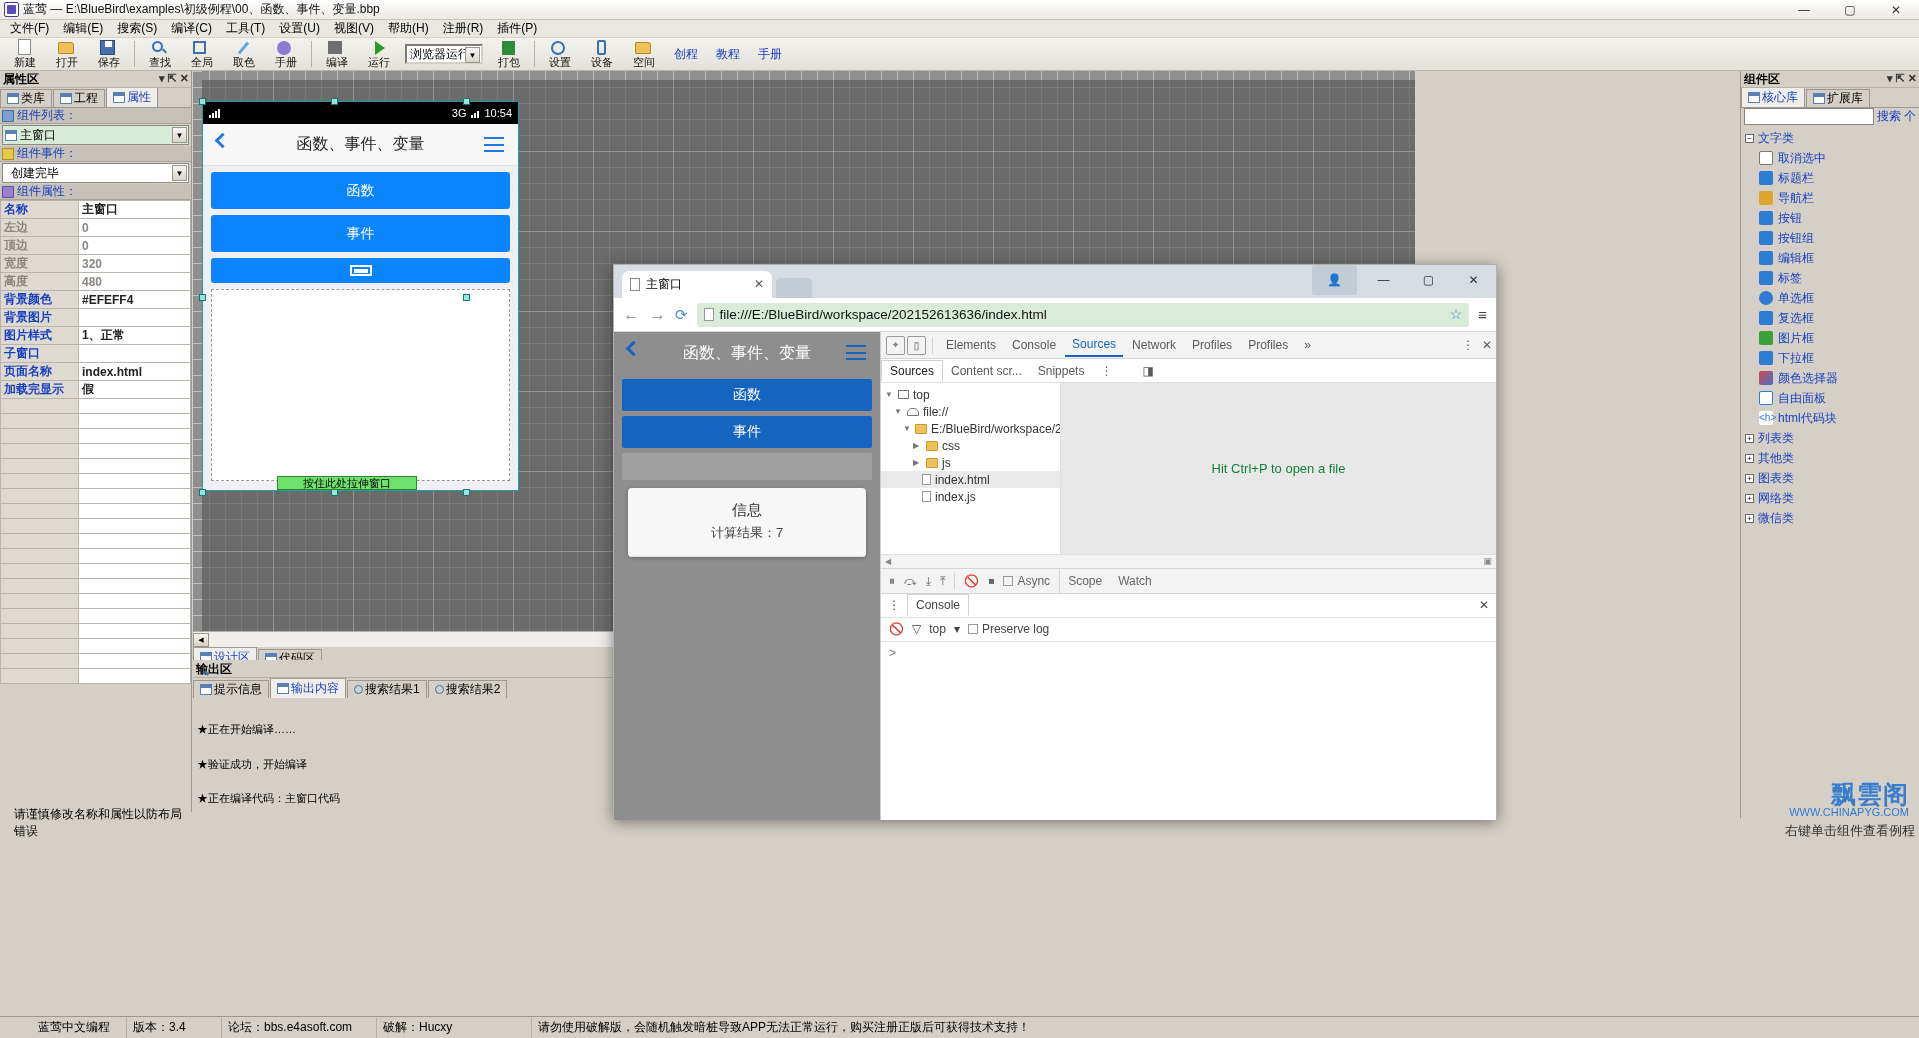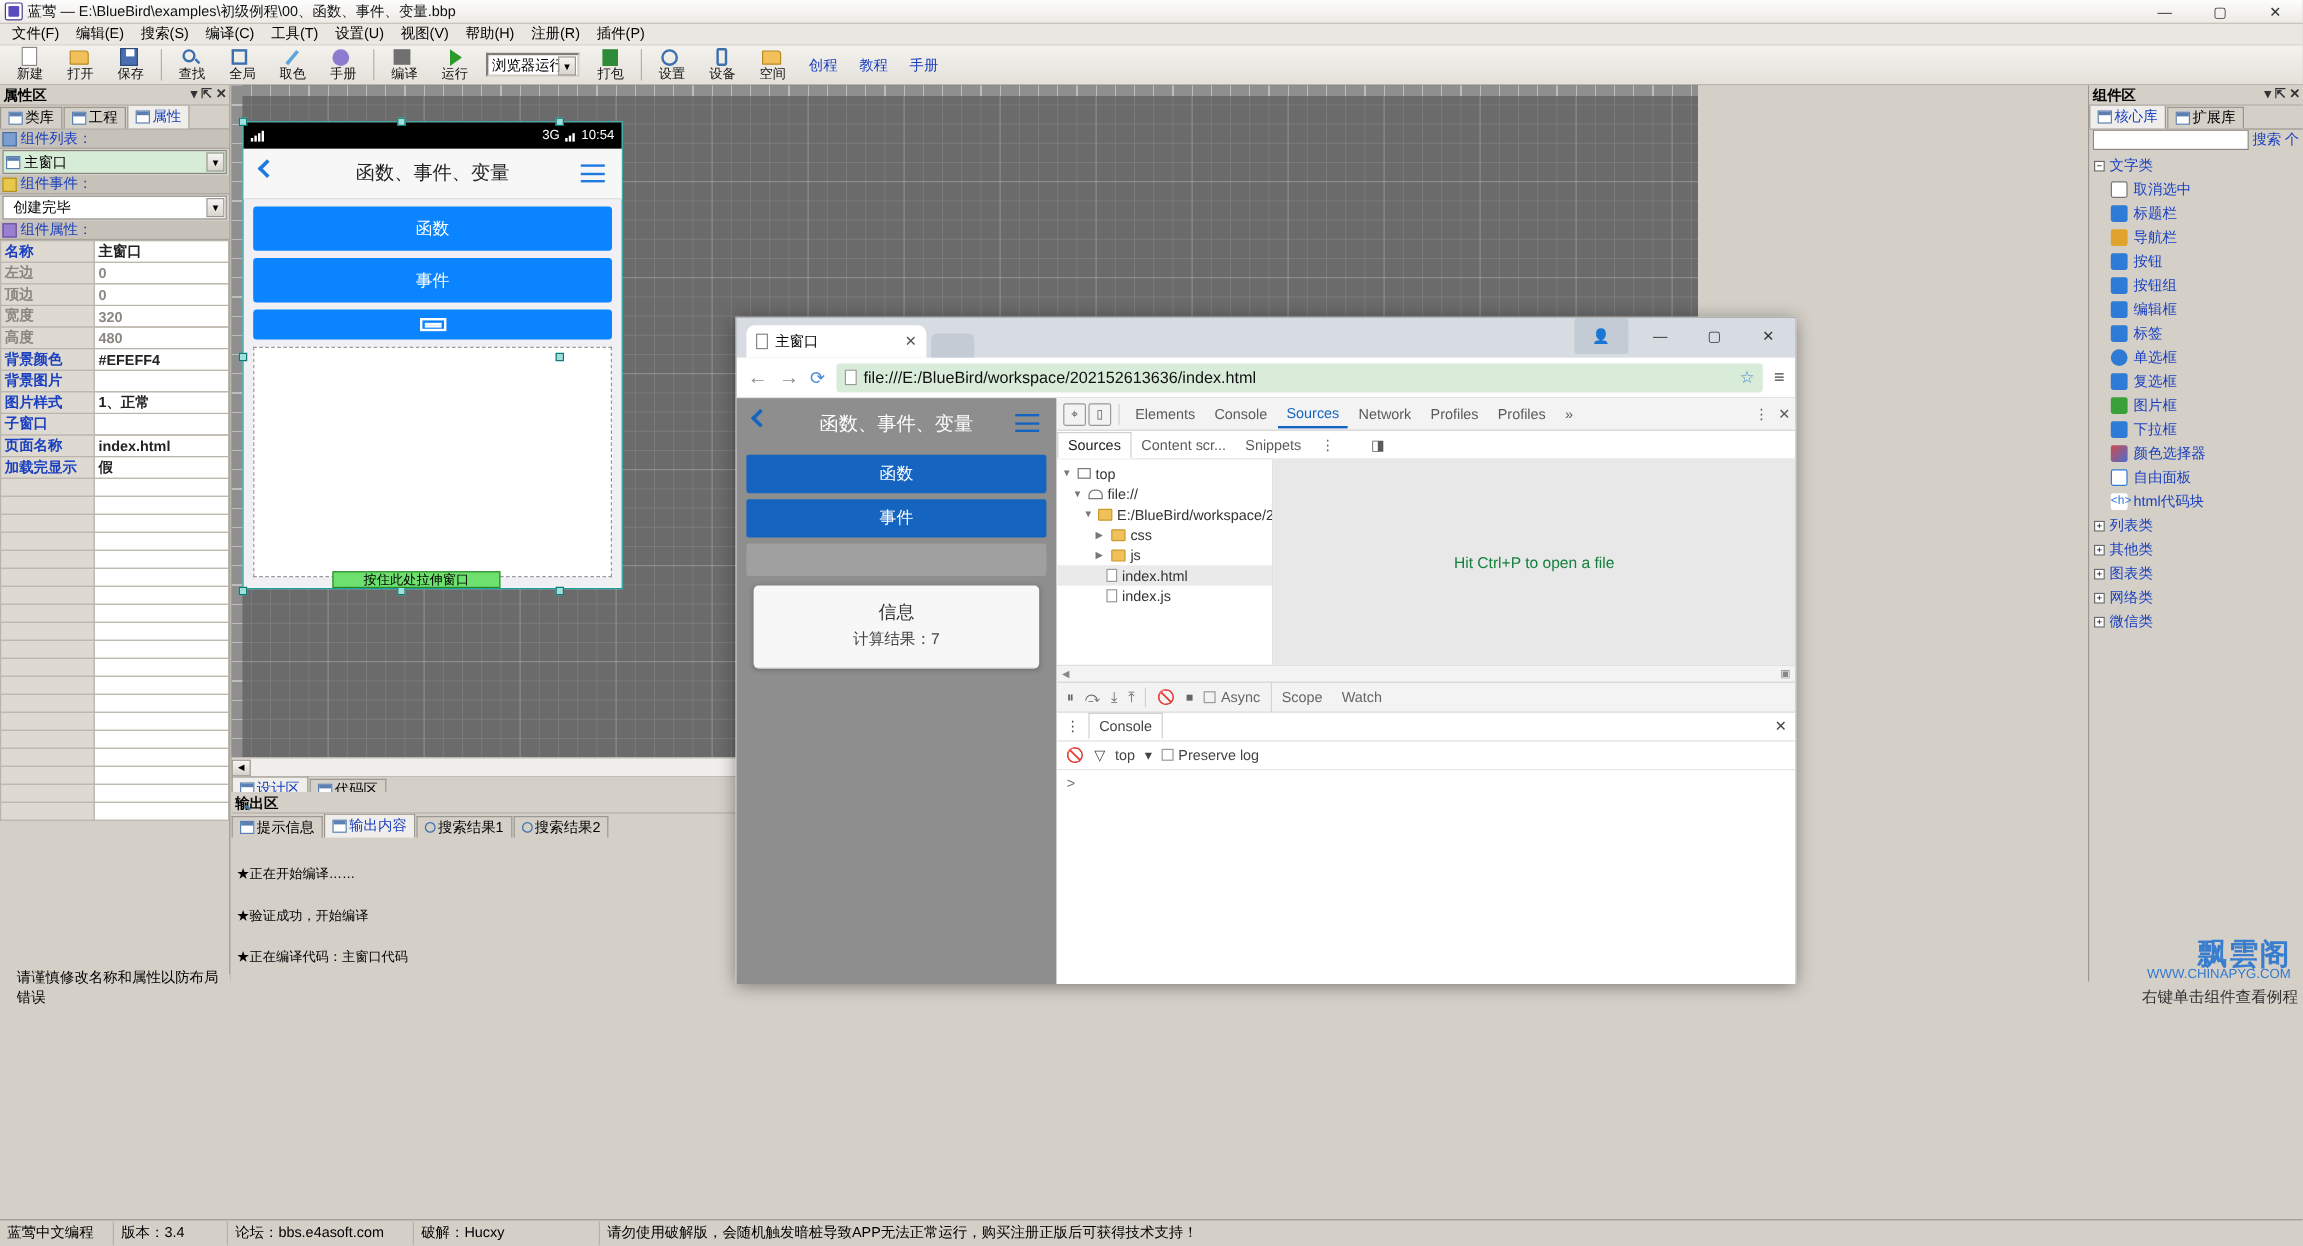--- a/index.html
+++ b/index.html
@@ -240,21 +240,21 @@
   #watermark2{
     position:absolute;right:10px;top:806px;width:175px;text-align:right;
     color:#1f6fd0;font-size:11px;opacity:.9;
   }
   #rightfoot{
     position:absolute;right:4px;top:822px;font-size:13px;color:#333;
   }
   
   #statusbar{
     position:absolute;left:0;top:1016px;width:1919px;height:22px;
-    background:#d4d0c8;border-top:1px solid #9c9890;display:flex;align-items:center;font-size:12px;
+    background:#d4d0c8;border-top:1px solid #9c9890;display:flex;align-items:center;font-size:12px;padding-left:32px;
   }
   #statusbar .cell{height:20px;display:flex;align-items:center;padding:0 6px;border-right:1px solid #b5b1a9;white-space:nowrap;}
   
   #chrome{
     position:absolute;left:613px;top:264px;width:884px;height:555px;
     background:#fff;box-shadow:0 3px 14px rgba(0,0,0,.45);
     border:1px solid #b0b0b0;
   }
   #chrometabs{
     height:33px;background:#d6dce2;display:flex;align-items:flex-end;position:relative;padding-left:8px;

